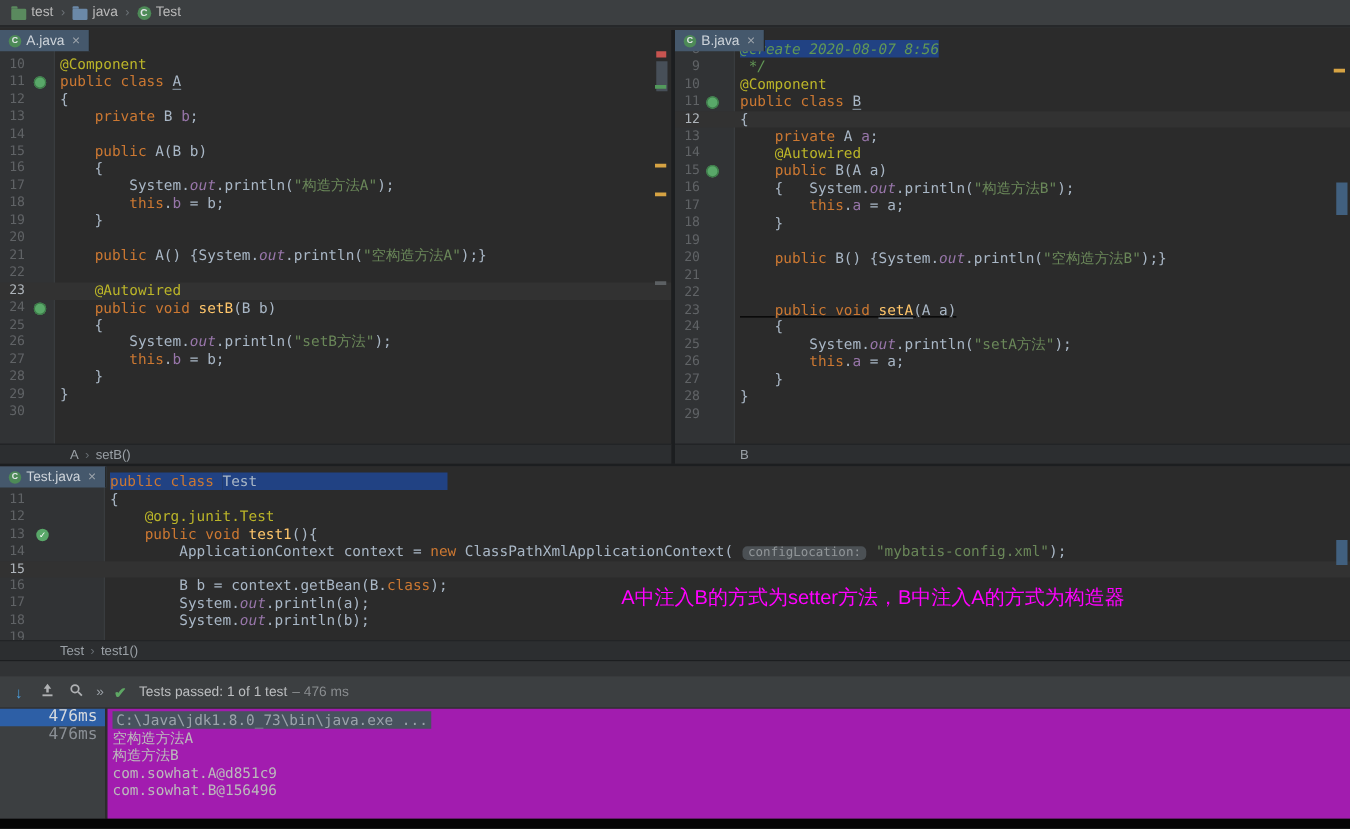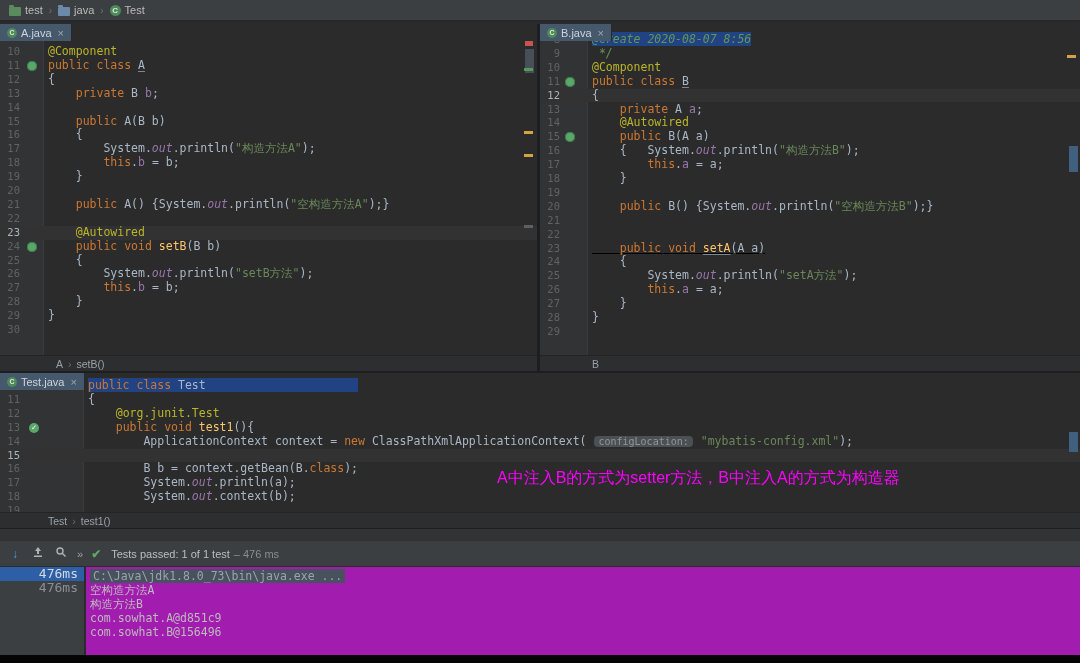--- a/index.html
+++ b/index.html
@@ -376,21 +376,21 @@
       <div class="row" style="top: 89.4px;">
         <span class="ln">16</span>
         <span class="code" style="left: 88px;"><span class="pl">        B b = context.getBean(B.</span><span class="kw">class</span><span class="pl">);</span></span>
       </div>
       <div class="row" style="top: 103.3px;">
         <span class="ln">17</span>
         <span class="code" style="left: 88px;"><span class="pl">        System.</span><span class="st">out</span><span class="pl">.println(a);</span></span>
       </div>
       <div class="row" style="top: 117.2px;">
         <span class="ln">18</span>
-        <span class="code" style="left: 88px;"><span class="pl">        System.</span><span class="st">out</span><span class="pl">.context(b);</span></span>
+        <span class="code" style="left: 88px;"><span class="pl">        System.</span><span class="st">out</span><span class="pl">.println(b);</span></span>
       </div>
       <div class="row" style="top: 131.1px;">
         <span class="ln">19</span>
         <span class="code" style="left: 88px;"></span>
       </div>
     </div>
 
   <div class="note">A中注入B的方式为setter方法，B中注入A的方式为构造器</div>
 
   <div id="crumbT" class="crumb">

